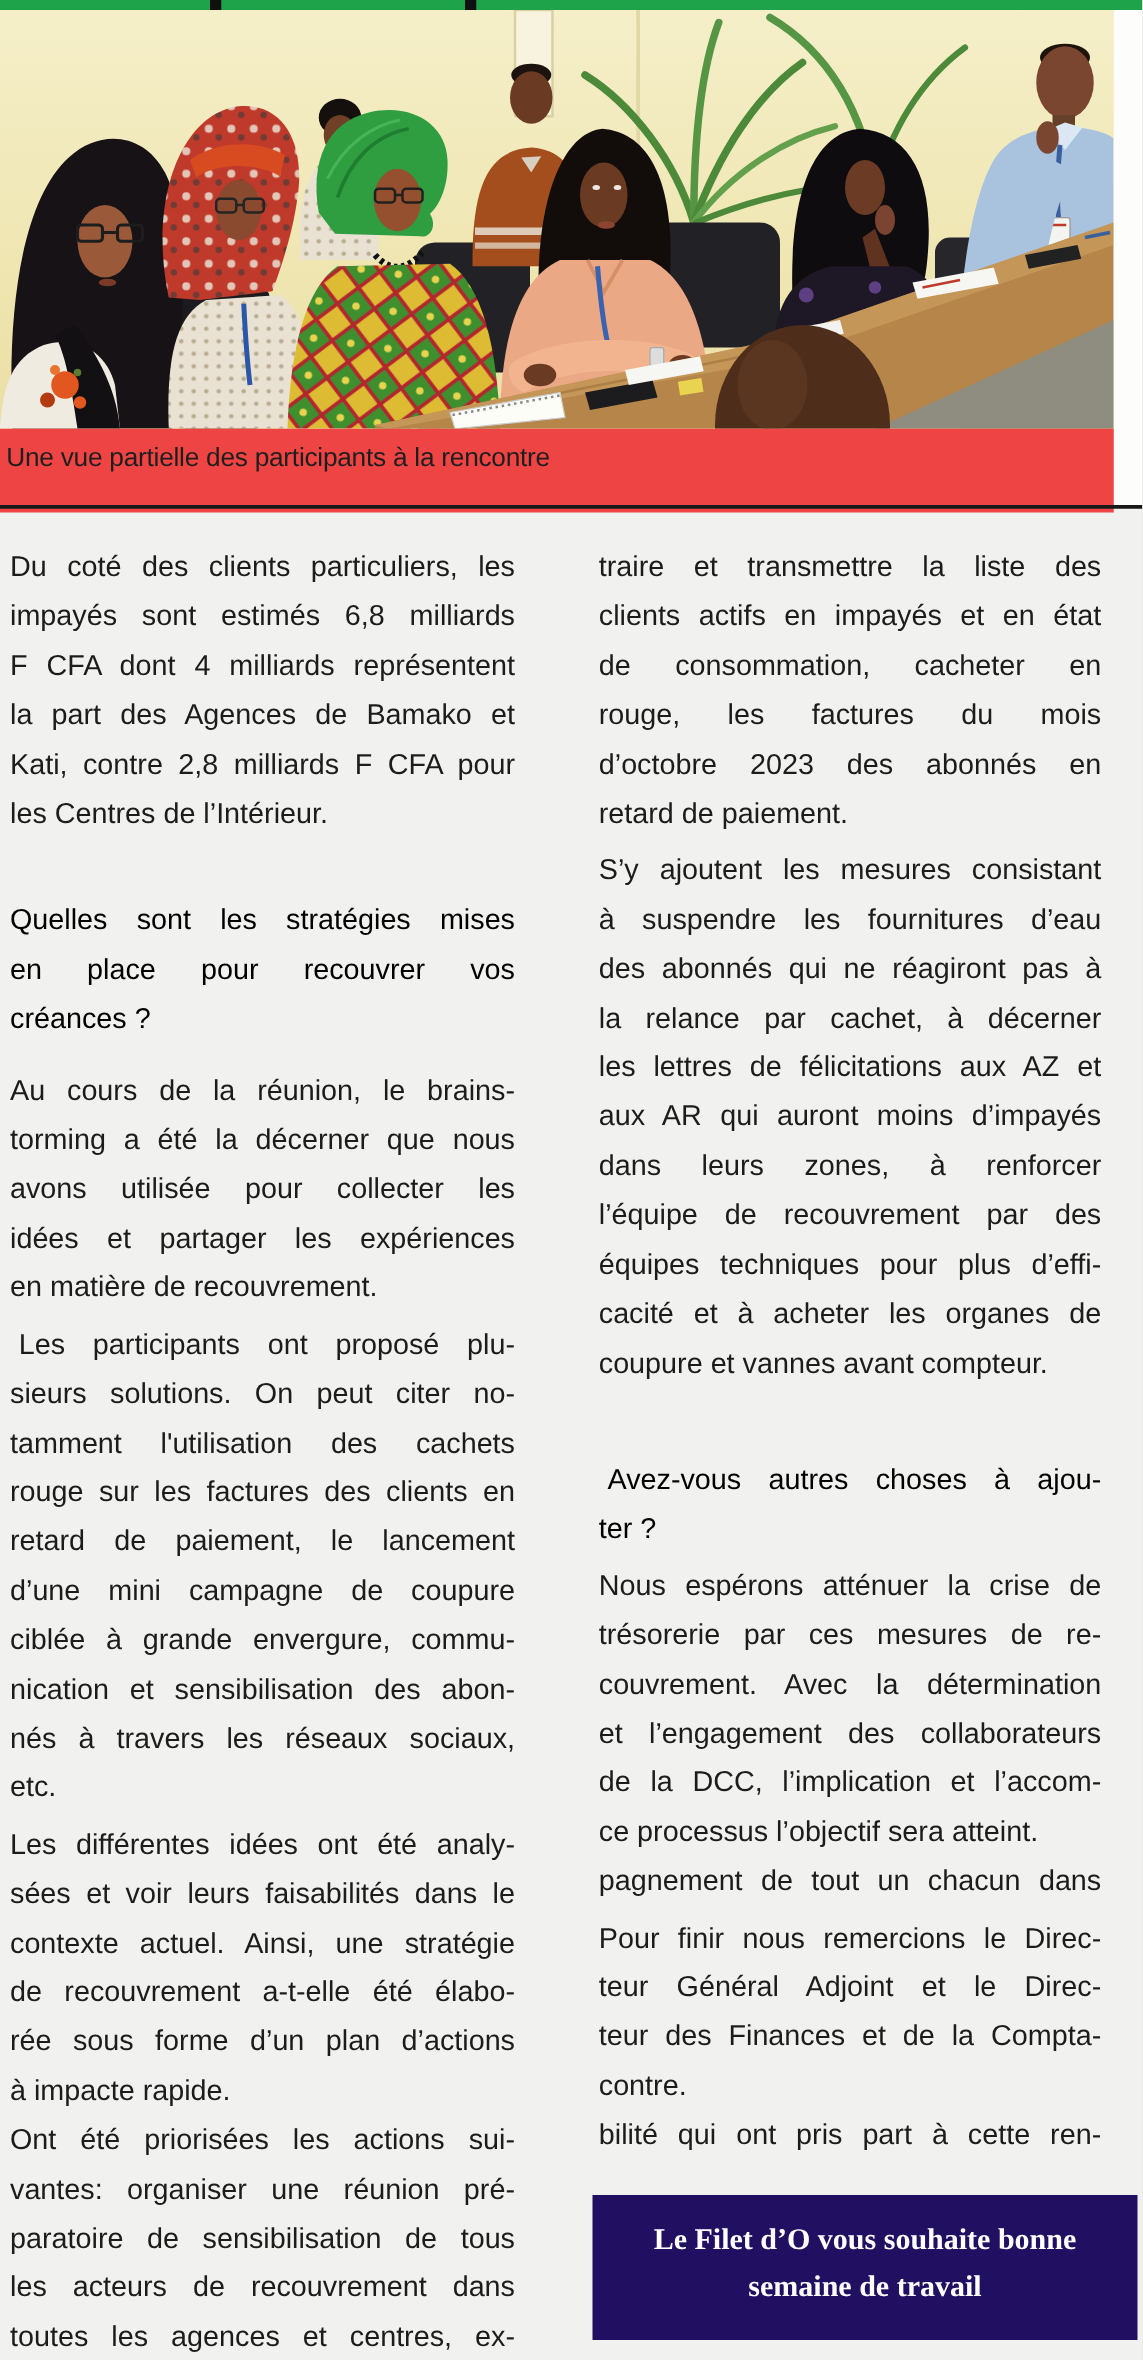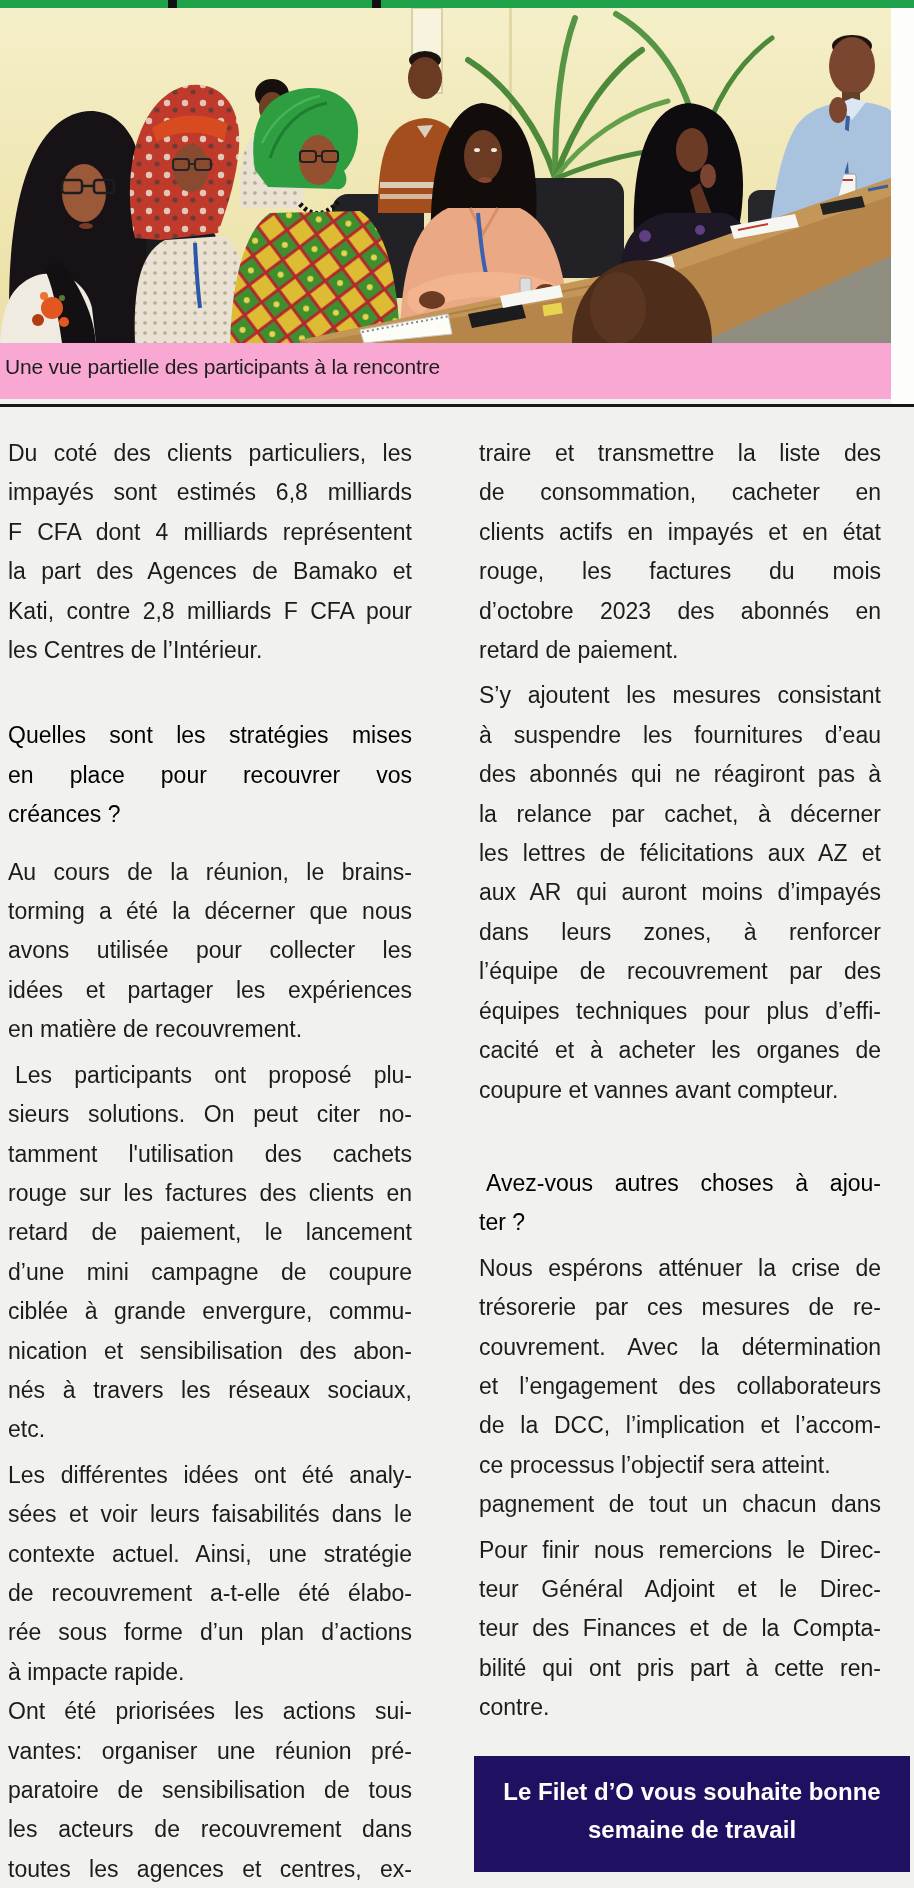--- a/index.html
+++ b/index.html
@@ -2,33 +2,33 @@
 <html><head>
 <meta charset="utf-8">
 <style>
   html,body{margin:0;padding:0;background:#e8e8e6;}
   .page{position:relative;width:914px;height:1888px;background:#f1f1ef;overflow:hidden;
         font-family:"Liberation Sans",sans-serif;color:#1c1c1c;}
   .green-bar{position:absolute;top:0;left:0;width:914px;height:8px;background:#1fa34a;}
   .tick{position:absolute;top:0;width:9px;height:8px;background:#101010;}
   .photo-wrap{position:absolute;top:8px;left:0;width:891px;height:335px;background:#efe6b4;overflow:hidden;}
   .white-strip{position:absolute;top:8px;left:891px;width:23px;height:396px;background:#fdfdfb;}
-  .caption-band{position:absolute;top:343px;left:0;width:891px;height:56px;background:#f9a8d4;}
+  .caption-band{position:absolute;top:343px;left:0;width:891px;height:67px;background:#ef4444;}
   .caption{position:absolute;left:5px;top:12px;font-size:21px;color:#1e1e1e;letter-spacing:-0.2px;}
   .rule{position:absolute;top:404px;left:0;width:914px;height:3px;background:#181818;}
   .col{position:absolute;top:434px;font-size:23px;}
   .col-left{left:8px;width:404px;}
   .col-right{left:479px;width:402px;}
   .line{line-height:39.4px;}
   .just{text-align:justify;text-align-last:justify;}
   .head{color:#000000;font-weight:normal;}
   .ind{text-indent:7px;}
   .banner{position:absolute;left:474px;top:1756px;width:436px;height:116px;background:#211061;
           color:#ffffff;font-weight:bold;font-size:24px;box-sizing:border-box;padding-top:17px;}
-  .banner .line{line-height:38px;text-align:center;}
+  .banner .line{line-height:38px;text-align:center;font-family:Liberation Serif, serif;}
 </style>
 </head>
 <body>
 
 <div class="page">
 
   <div class="green-bar">
     <div class="tick" style="left:168px"></div>
     <div class="tick" style="left:372px"></div>
   </div>
@@ -246,22 +246,22 @@
       <div class="line just">rée sous forme d’un plan d’actions</div>
       <div class="line">à impacte rapide.</div>
       <div class="line just">Ont été priorisées les actions sui-</div>
       <div class="line just">vantes: organiser une réunion pré-</div>
       <div class="line just">paratoire de sensibilisation de tous</div>
       <div class="line just">les acteurs de recouvrement dans</div>
       <div class="line just">toutes les agences et centres, ex-</div>
     </div>
   <div class="col col-right">
       <div class="line just">traire et transmettre la liste des</div>
+      <div class="line just">clients actifs en impayés et en état</div>
       <div class="line just">de consommation, cacheter en</div>
-      <div class="line just">clients actifs en impayés et en état</div>
       <div class="line just">rouge, les factures du mois</div>
       <div class="line just">d’octobre 2023 des abonnés en</div>
       <div class="line">retard de paiement.</div>
       <div class="line just" style="margin-top: 6px;">S’y ajoutent les mesures consistant</div>
       <div class="line just">à suspendre les fournitures d’eau</div>
       <div class="line just">des abonnés qui ne réagiront pas à</div>
       <div class="line just">la relance par cachet, à décerner</div>
       <div class="line just">les lettres de félicitations aux AZ et</div>
       <div class="line just">aux AR qui auront moins d’impayés</div>
       <div class="line just">dans leurs zones, à renforcer</div>
@@ -274,22 +274,22 @@
       <div class="line just" style="margin-top: 6px;">Nous espérons atténuer la crise de</div>
       <div class="line just">trésorerie par ces mesures de re-</div>
       <div class="line just">couvrement. Avec la détermination</div>
       <div class="line just">et l’engagement des collaborateurs</div>
       <div class="line just">de la DCC, l’implication et l’accom-</div>
       <div class="line">ce processus l’objectif sera atteint.</div>
       <div class="line just">pagnement de tout un chacun dans</div>
       <div class="line just" style="margin-top: 6px;">Pour finir nous remercions le Direc-</div>
       <div class="line just">teur Général Adjoint  et le Direc-</div>
       <div class="line just">teur des Finances et de la Compta-</div>
+      <div class="line">contre.</div>
       <div class="line just">bilité qui ont pris part à cette ren-</div>
-      <div class="line">contre.</div>
     </div>
 
   <div class="banner">
       <div class="line">Le Filet d’O vous souhaite bonne</div>
       <div class="line">semaine de travail</div>
     </div>
 
 </div>
 
 </body></html>

